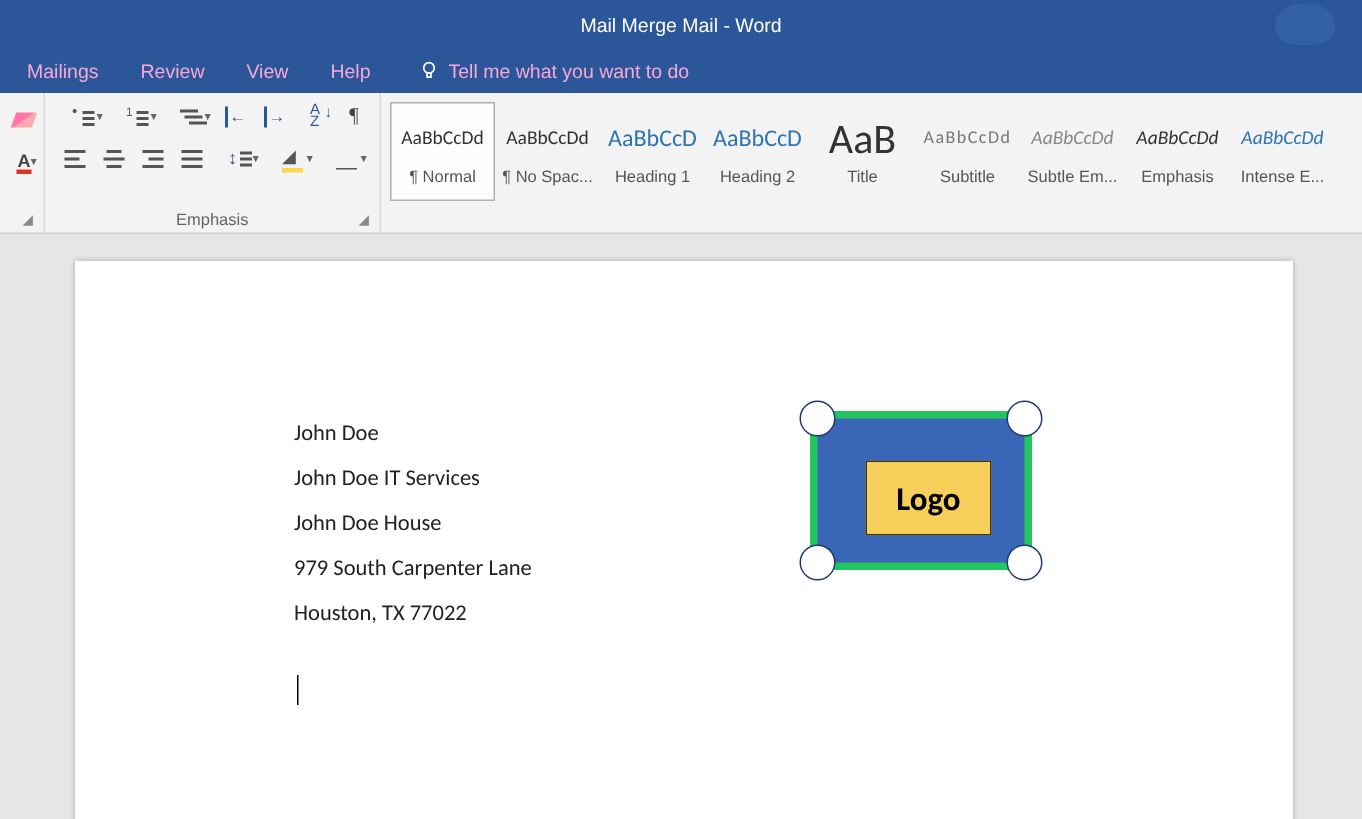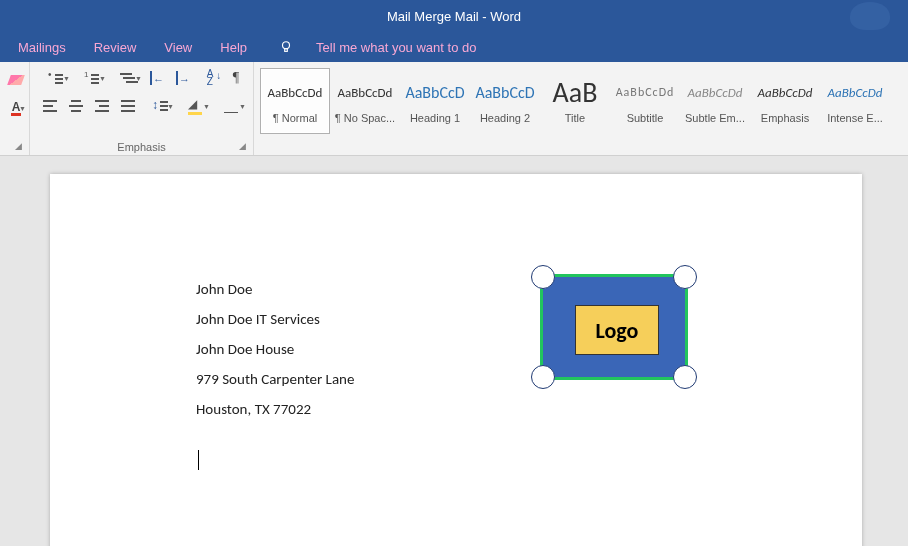--- a/index.html
+++ b/index.html
@@ -44,21 +44,21 @@
     height: 30px;
     display: flex;
     align-items: center;
     font-size: 13px;
     cursor: pointer;
   }
   .menubar .tellme {
     display: flex;
     align-items: center;
     padding-left: 18px;
-    gap: 23px;
+    gap: 6px;
   }
   .menubar .bulb {
     display: inline-block;
     width: 14px;
     height: 14px;
   }
 
   .ribbon {
     height: 94px;
     background: #f3f3f3;
@@ -236,21 +236,21 @@
     background: #000;
   }
   
   .logo-shape {
     position: absolute;
     left: 490px;
     top: 100px;
     width: 148px;
     height: 106px;
     background: #3a66b7;
-    border: 3px solid #22c55e;
+    border: 5px solid #22c55e;
   }
   .notch {
     position: absolute;
     width: 24px; height: 24px;
     background: #fff;
     border: 1px solid #1f3a73;
     border-radius: 50%;
   }
   .notch.tl { top:-12px; left:-12px; }
   .notch.tr { top:-12px; right:-12px; }

